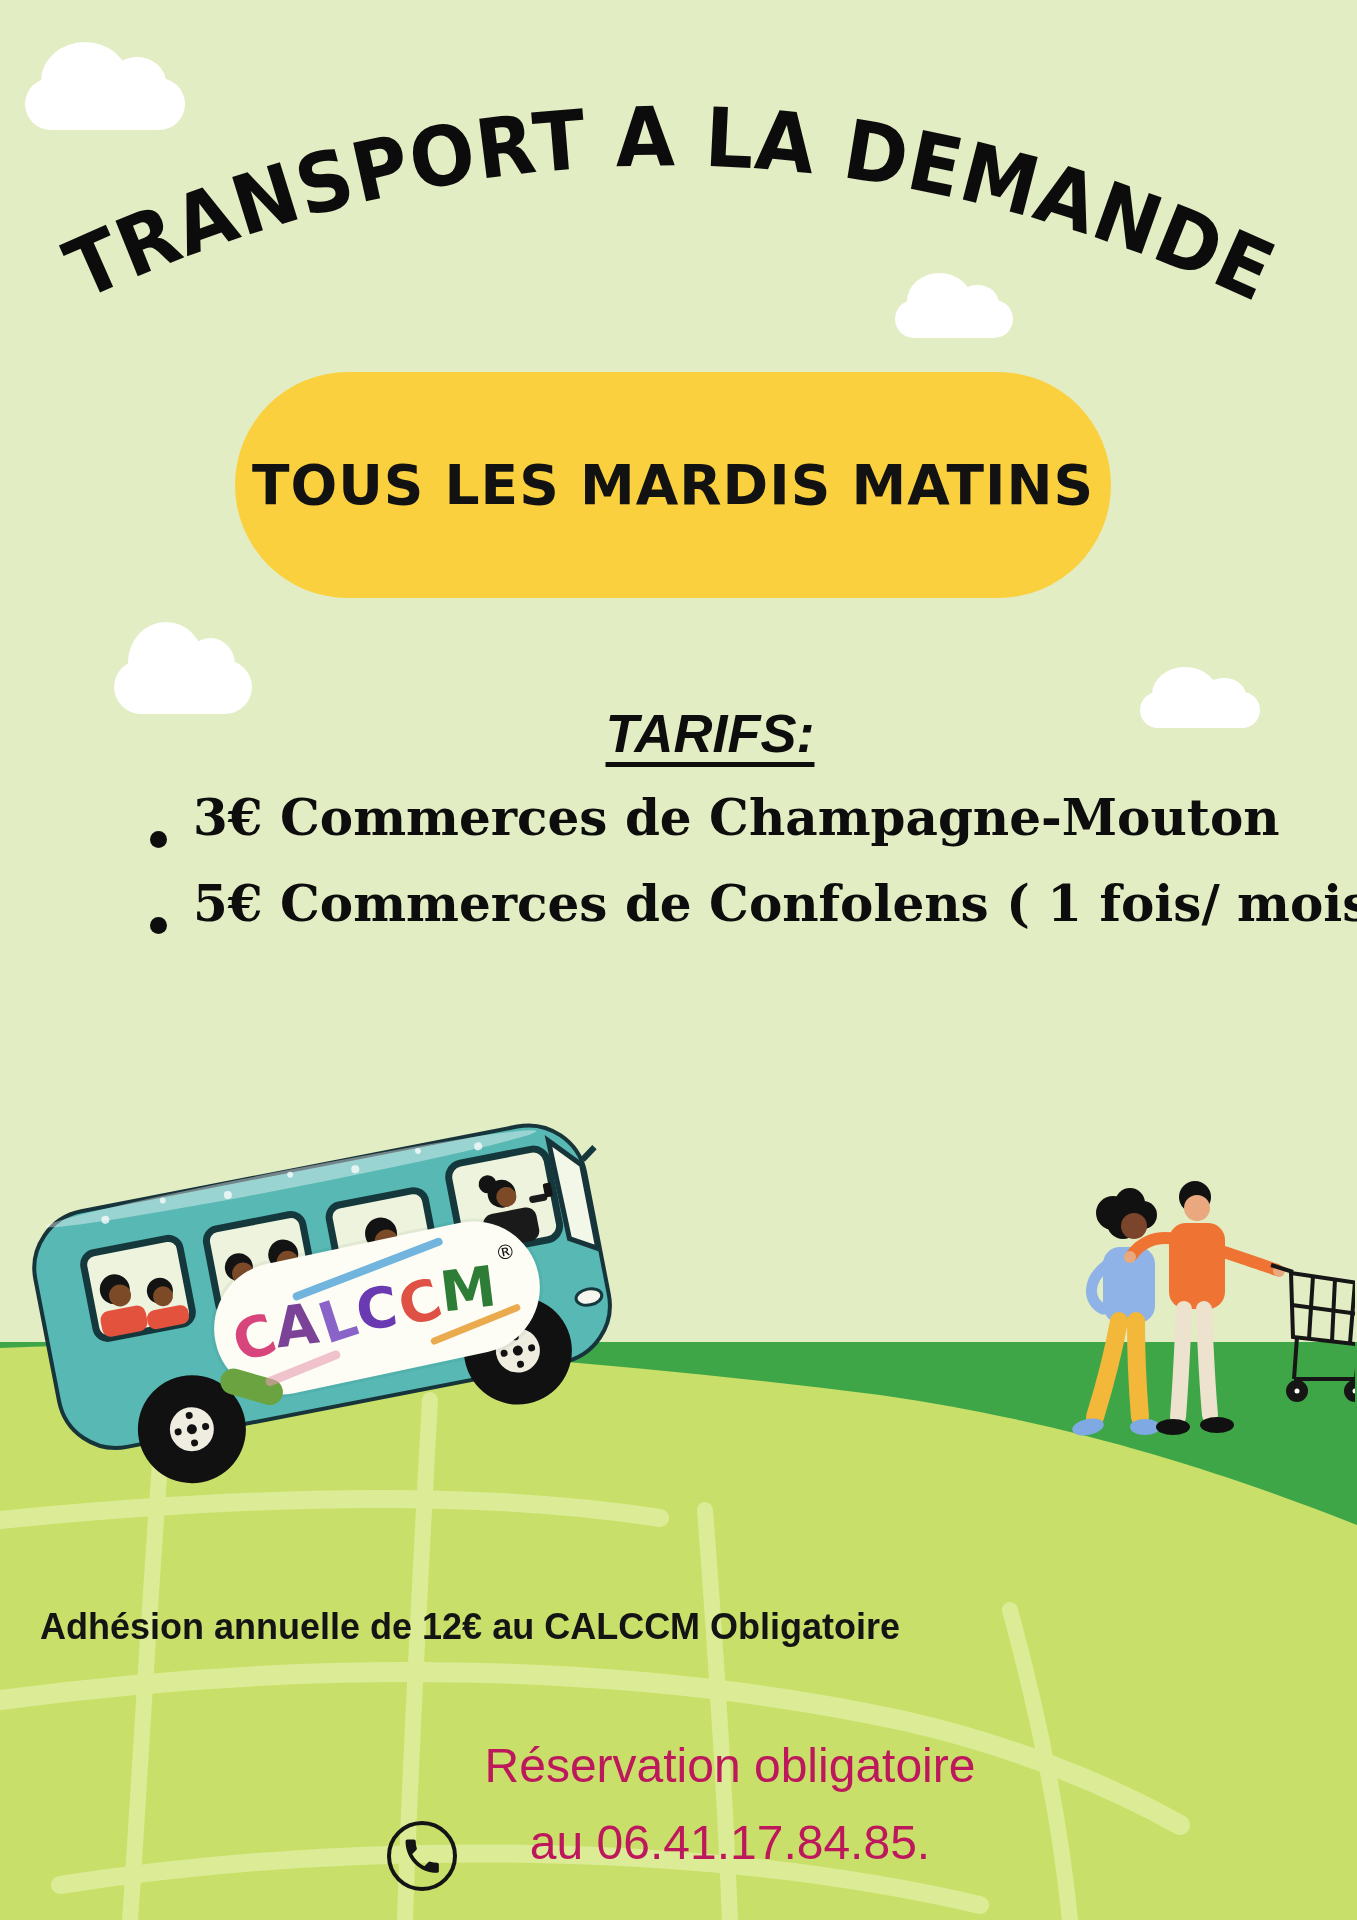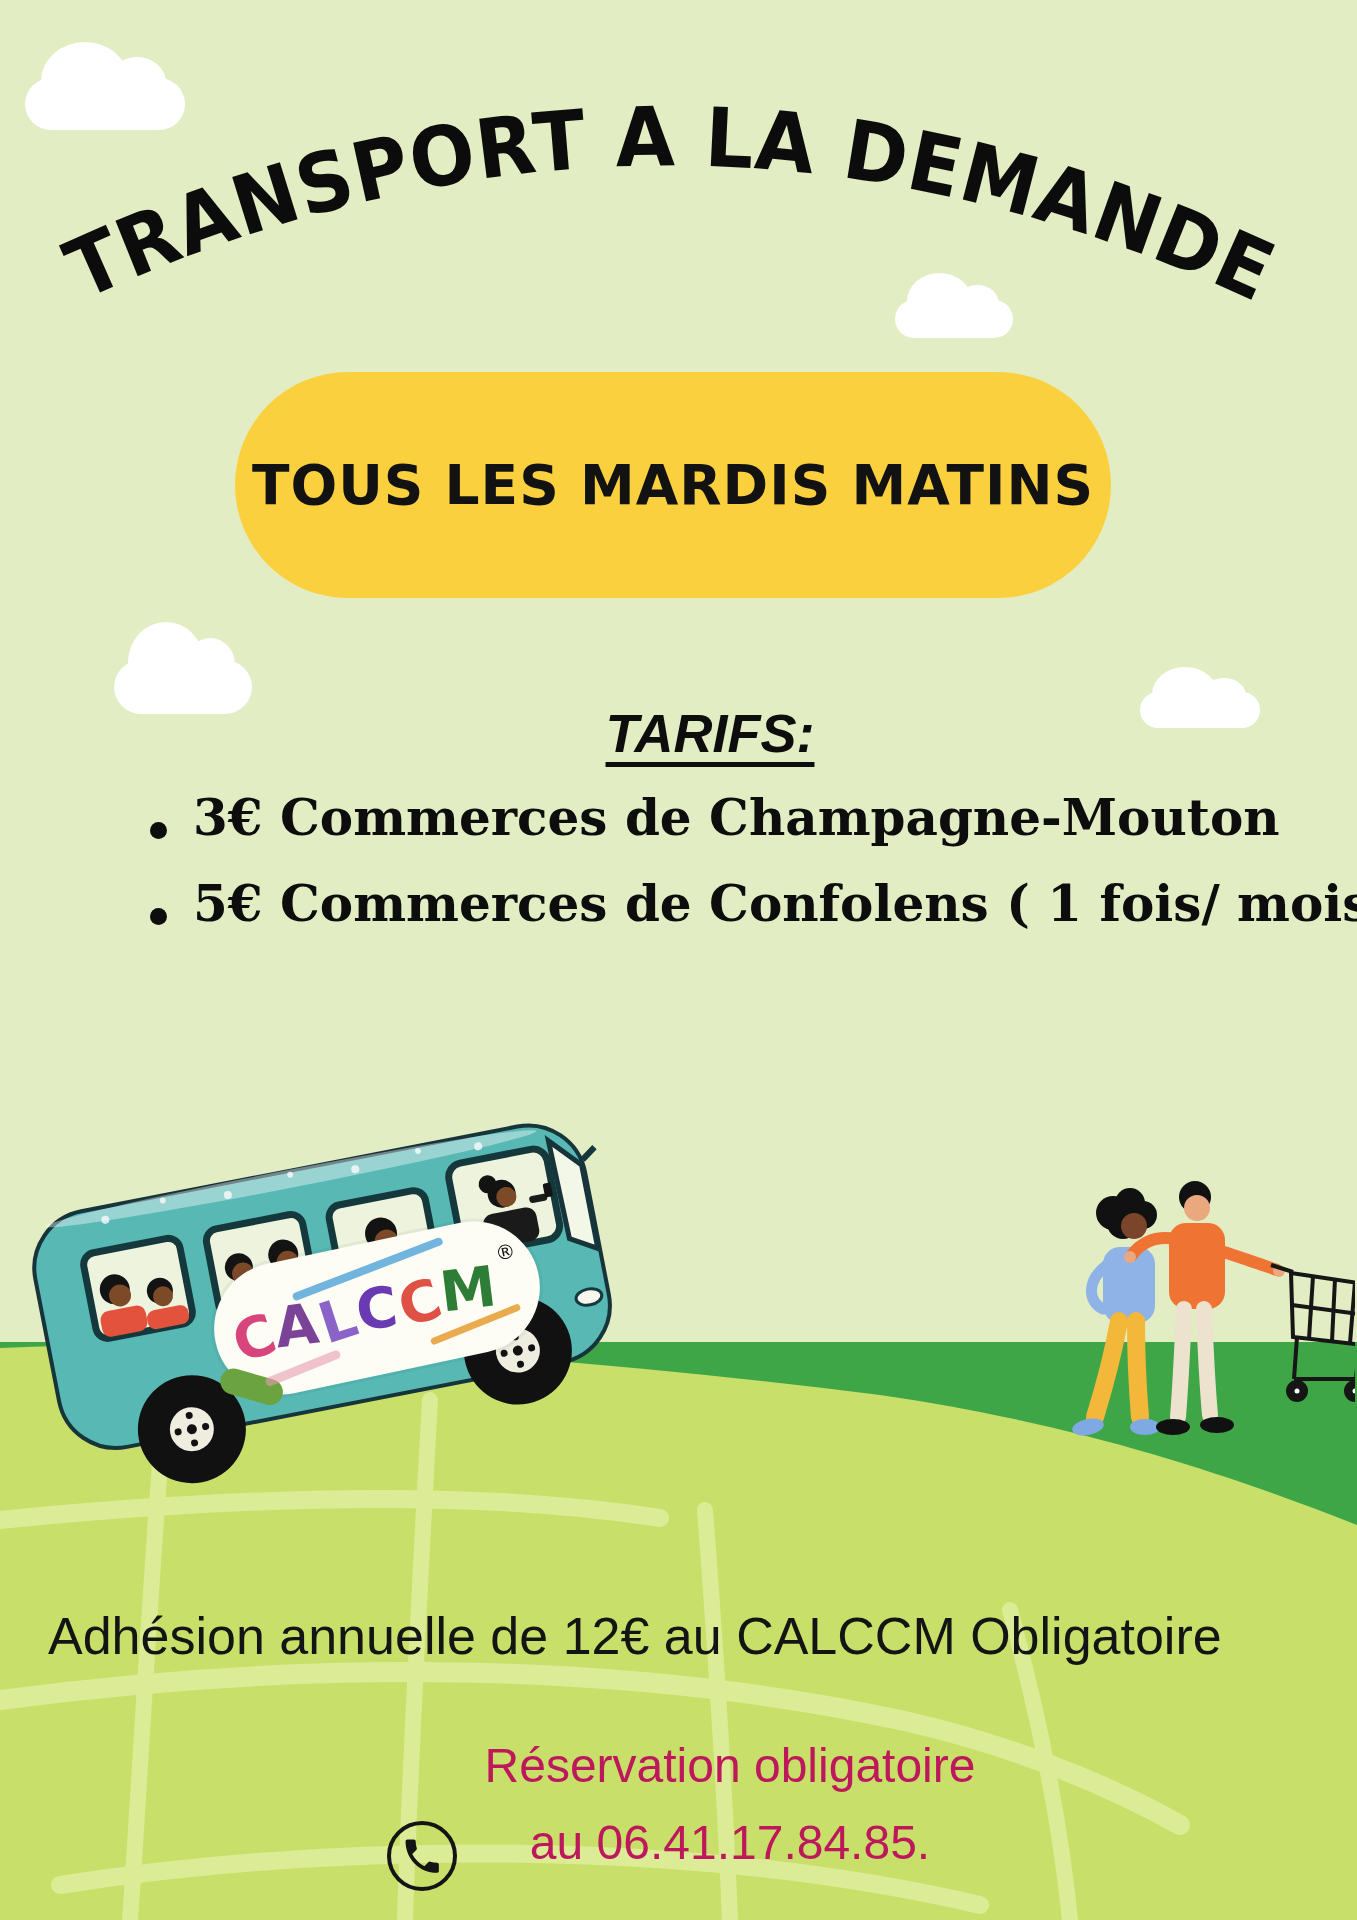--- a/index.html
+++ b/index.html
@@ -37,21 +37,21 @@
   .badge-line1{font-size:55px;font-weight:bold;letter-spacing:1px;color:#121212;}
   .badge-line2{font-size:46px;font-weight:bold;color:#121212;}
   
   .tarifs-heading{
     position:absolute;left:40px;top:702px;width:1340px;text-align:center;z-index:2;
     font-size:54px;font-weight:bold;font-style:italic;
     font-family:"Liberation Sans",sans-serif;
     text-decoration:underline;text-decoration-thickness:5px;text-underline-offset:10px;
     color:#0d0d0d;
   }
-  .tarif-row{position:absolute;left:150px;display:flex;align-items:center;gap:26px;z-index:2;}
+  .tarif-row{position:absolute;left:150px;display:flex;align-items:flex-end;gap:26px;z-index:2;}
   .row1{top:788px;}
   .row2{top:874px;}
   .bullet-dot{width:17px;height:17px;border-radius:50%;background:#0d0d0d;margin-top:24px;flex:none;}
   .tarif-text{
     font-family:"DejaVu Serif",serif;font-weight:bold;font-size:50px;color:#0d0d0d;
     white-space:nowrap;line-height:1.2;
   }
   
   .ground{position:absolute;left:0;top:1342px;width:1357px;height:578px;background:var(--ground-green,#3fa648);z-index:1;}
   .hill-svg{position:absolute;left:0;top:1280px;width:1357px;height:640px;z-index:1;}
@@ -73,22 +73,22 @@
   .reg-mark{font-size:20px;color:#141414;align-self:flex-start;margin-top:26px;margin-left:4px;}
   .streak{position:absolute;border-radius:8px;}
   .streak-blue{left:84px;top:22px;width:160px;height:8px;background:#58a7d8;transform:rotate(-9deg);opacity:.85;}
   .streak-green{left:-6px;bottom:2px;width:64px;height:26px;background:#6aa33f;transform:rotate(28deg);border-radius:14px;}
   .streak-orange{right:24px;bottom:26px;width:96px;height:7px;background:#e8a13c;transform:rotate(-10deg);opacity:.9;}
   .streak-pink{left:40px;bottom:18px;width:80px;height:9px;background:#e89bb0;transform:rotate(-10deg);opacity:.6;}
   
   .shoppers-svg{position:absolute;left:1035px;top:1165px;width:320px;height:300px;z-index:3;}
   
   .membership-note{
-    position:absolute;left:48px;top:1606px;width:1300px;z-index:5;
-    font-family:"Liberation Sans",sans-serif;font-weight:normal;font-size:52px;color:#141414;
+    position:absolute;left:40px;top:1606px;width:1300px;z-index:5;
+    font-family:"Liberation Sans",sans-serif;font-weight:bold;font-size:36px;color:#141414;
     white-space:nowrap;
   }
   .reservation{
     position:absolute;left:350px;top:1740px;width:760px;z-index:5;text-align:center;
     font-family:"Liberation Sans",sans-serif;font-weight:normal;color:#be185d;
   }
   .reservation-line1{font-size:48px;line-height:1.1;}
   .reservation-line2{font-size:48px;line-height:1.1;margin-top:24px;}
   .phone-svg{position:absolute;left:378px;top:1812px;width:88px;height:88px;z-index:5;}
 </style>

